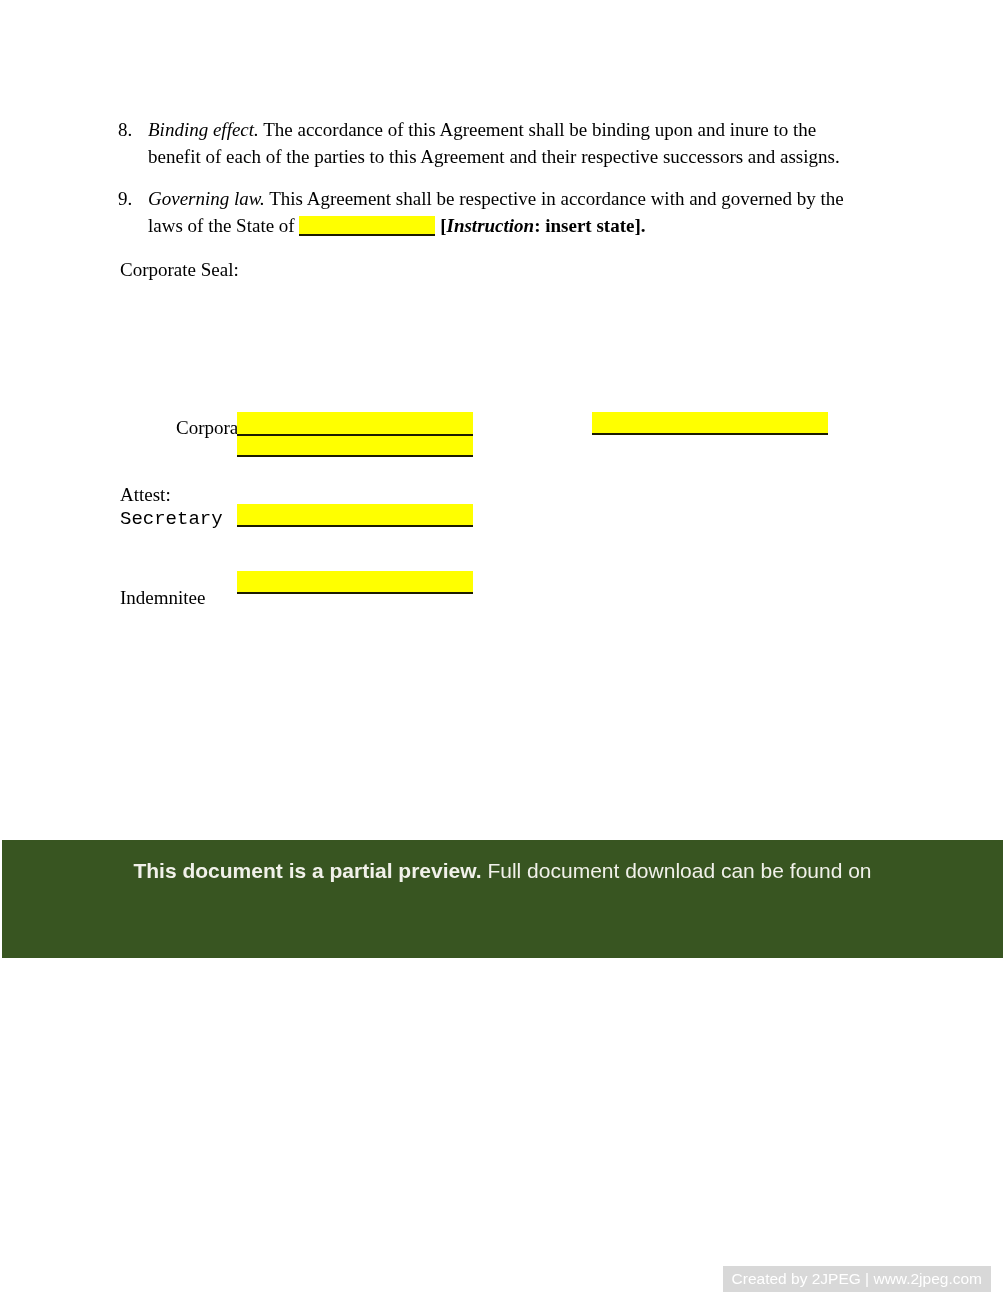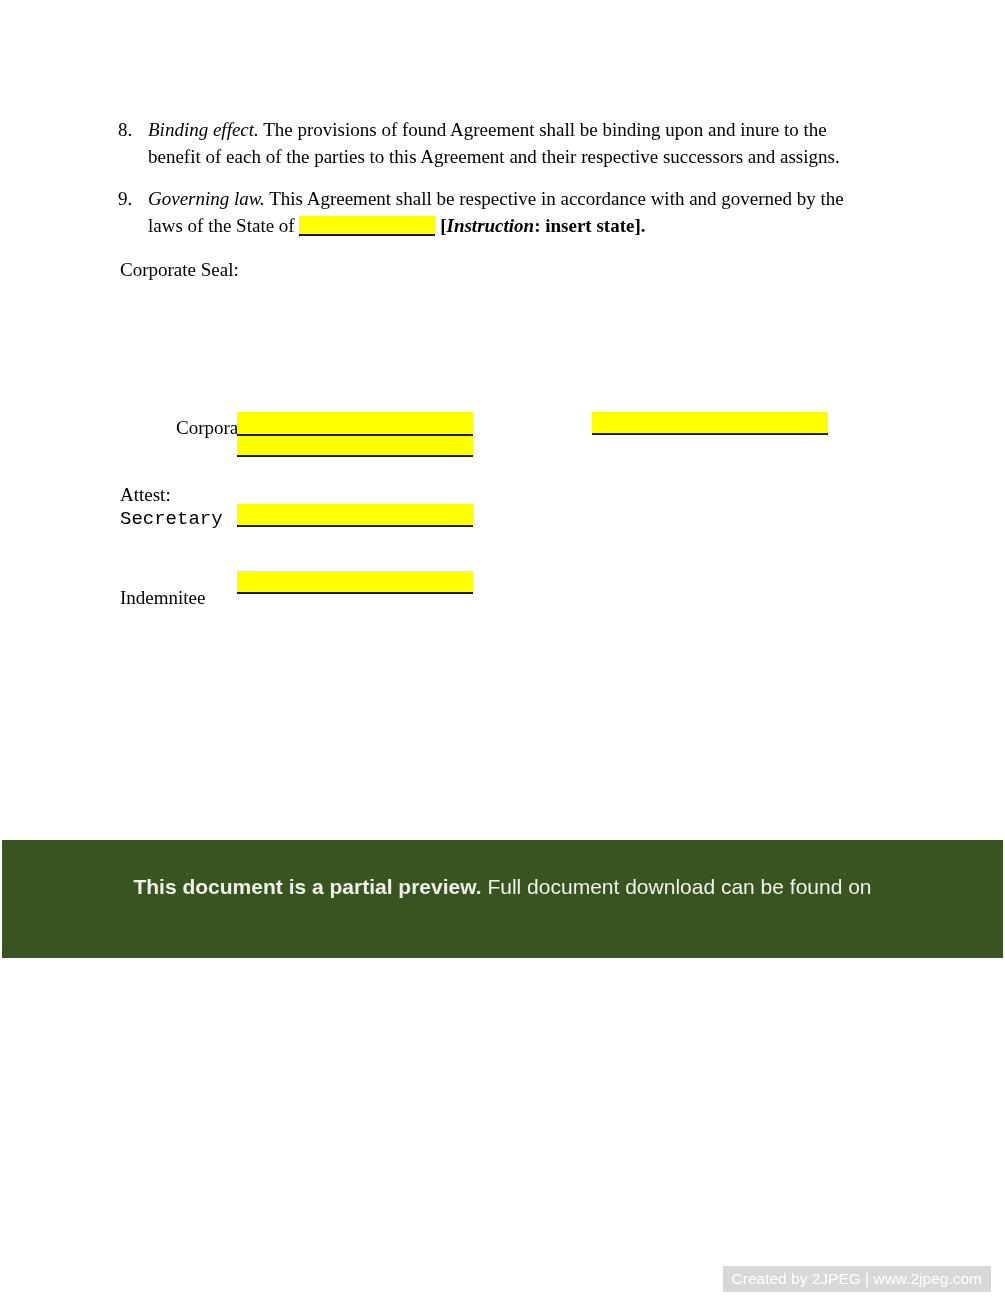--- a/index.html
+++ b/index.html
@@ -39,21 +39,21 @@
     left: 2px;
     top: 840px;
     width: 1001px;
     height: 118px;
     background: var(--banner_bg, #385521);
     color: var(--banner_text, #f1f1ea);
     font-family: "Liberation Sans", sans-serif;
     font-size: 21px;
     line-height: 27px;
     text-align: center;
-    padding-top: 33px;
+    padding-top: 17px;
   }
   .banner-link {
     display: inline-block;
     margin-top: 11px;
     color: var(--banner_text, #f1f1ea);
     text-decoration: underline;
     cursor: pointer;
   }
   .watermark {
     position: absolute;
@@ -67,21 +67,21 @@
     padding: 3px 9px 3px 9px;
   }
 </style>
 </head>
 <body>
 
 <div class="page">
 
   <div class="list-item" style="top:116px;">
     <div class="list-num">8.</div>
-    <div class="list-text"><span class="ital">Binding effect.</span><span> The provisions of found Agreement shall be binding upon and inure to the
+    <div class="list-text"><span class="ital">Binding effect.</span><span> The accordance of this Agreement shall be binding upon and inure to the
 benefit of each of the parties to this Agreement and their respective successors and assigns.</span></div>
   </div>
 
   <div class="list-item" style="top:185px;">
     <div class="list-num">9.</div>
     <div class="list-text"><span class="ital">Governing law.</span><span> This Agreement shall be respective in accordance with and governed by the
 laws of the State of </span><span class="blank-field"></span><span class="instr"><span> [</span><span class="ital">Instruction</span><span>: insert state].</span></span></div>
   </div>
 
   <div class="plain-label" style="left:120px; top:258px;">Corporate Seal:</div>

